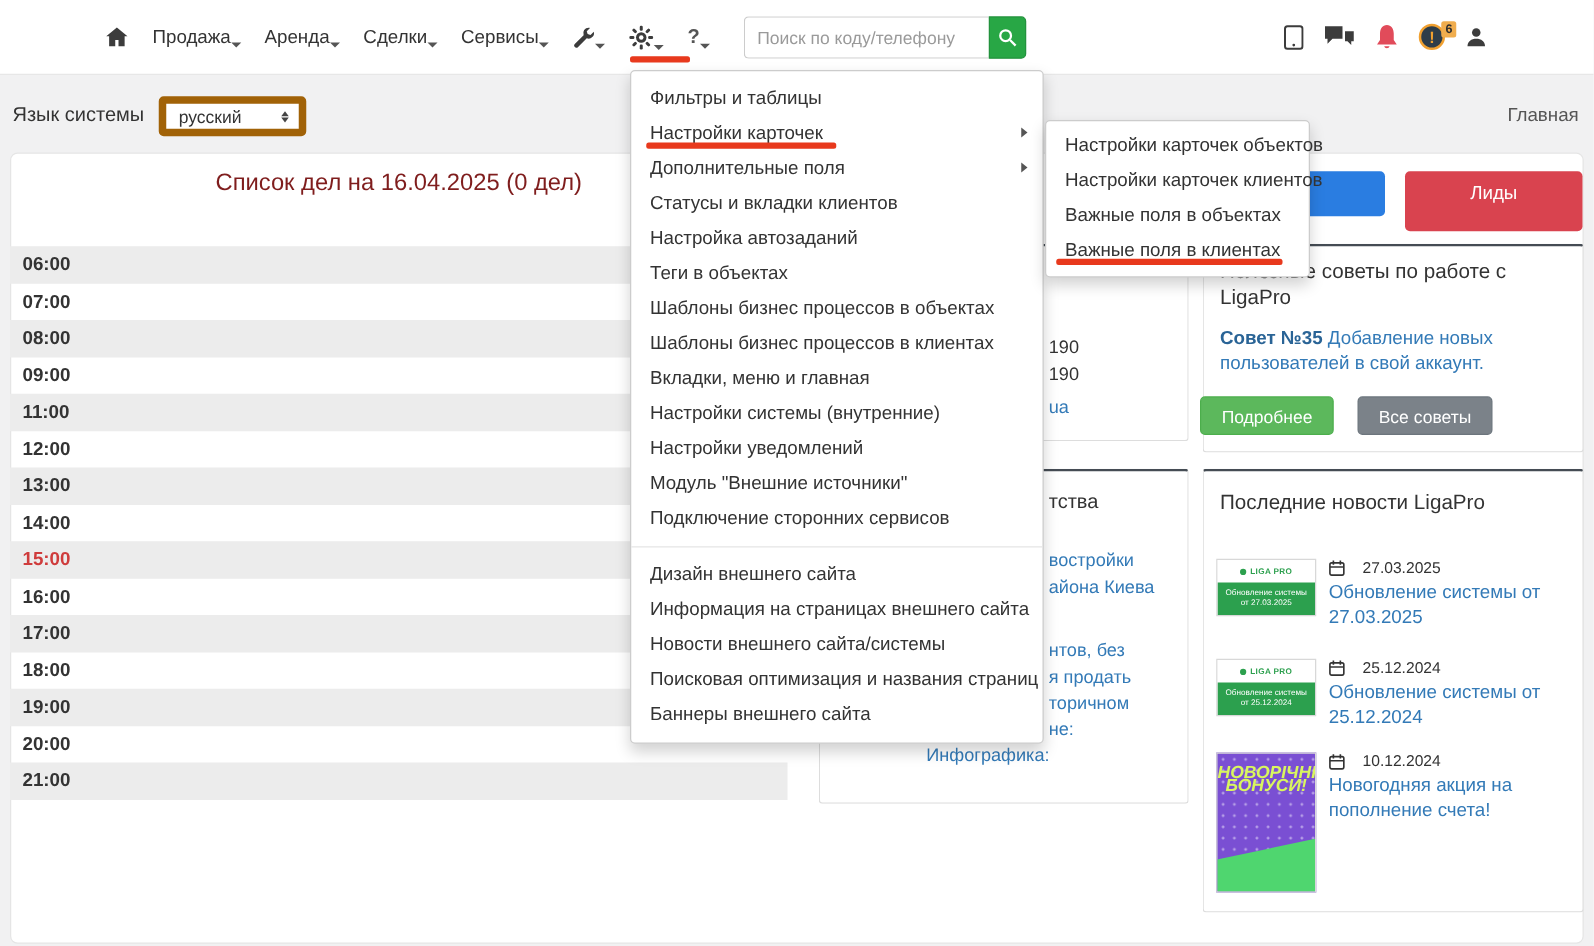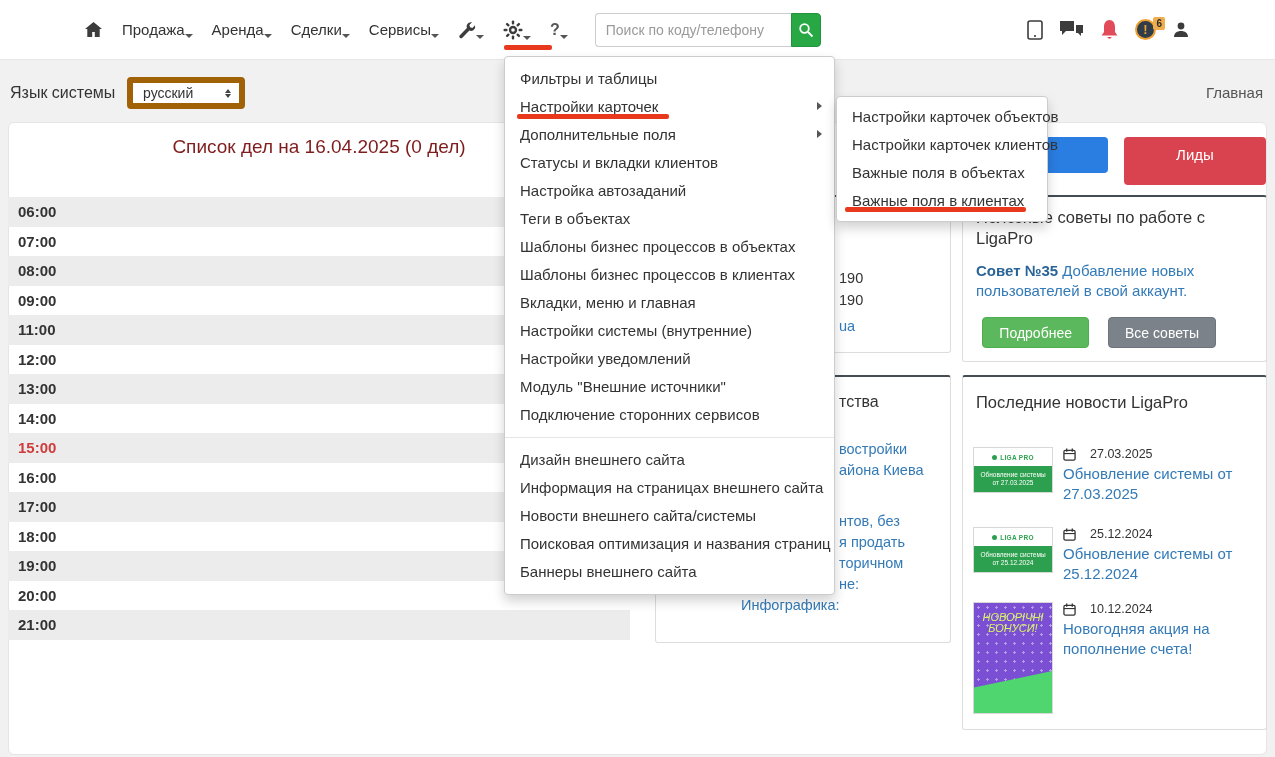--- a/index.html
+++ b/index.html
@@ -50,38 +50,38 @@
 
   
   .btn-blue{position:absolute;left:1000px;top:137px;width:108px;height:36px;background:#2a7de1;border-radius:4px;z-index:2;cursor:pointer}
   .btn-red{position:absolute;left:1124px;top:137px;width:142px;height:48px;background:#d9434f;border-radius:4px;color:#fff;font-size:15px;text-align:center;line-height:36px;cursor:pointer}
 
   
   .panel-tips{left:962px;top:195px;width:305px;height:167px}
   .tips-title{position:absolute;left:13px;top:10px;width:283px;font-size:16.5px;line-height:21px;color:#333}
   .tip-text{position:absolute;left:13px;top:64px;width:280px;font-size:15px;line-height:20px;color:#337ab7;cursor:pointer}
   .tip-text b{color:#2a6496}
-  .tips-btns{position:absolute;left:0;right:0;top:120px;display:flex;justify-content:flex-end;gap:19px;padding-right:50px}
+  .tips-btns{position:absolute;left:0;right:0;top:120px;display:flex;justify-content:flex-end;gap:19px;padding-right:72px}
   .btn{display:inline-block;height:31px;line-height:31px;padding:0 16px;border-radius:4px;color:#fff;font-size:14px;cursor:pointer;white-space:nowrap}
   .btn-green{background:#5cb85c;border:1px solid #4cae4c}
   .btn-gray{background:#7b8289;border:1px solid #6c757d}
 
   
   .panel-news{left:962px;top:375px;width:305px;height:355px}
   .news-title{position:absolute;left:13px;top:16px;font-size:16.5px;color:#333}
   .news-item{position:absolute;left:10px;right:10px;display:flex;gap:10px}
   .ni1{top:70px}.ni2{top:150px}.ni3{top:225px}
   .thumb{width:80px;flex:0 0 80px;border:1px solid #d8d8d8;display:flex;flex-direction:column;overflow:hidden;cursor:pointer}
   .t-green{height:46px}
   .tg-top{height:18px;background:#fff;display:flex;align-items:center;justify-content:center;gap:3px;color:#2ca04e;font-size:6.5px;font-weight:bold;letter-spacing:.3px}
   .tg-dot{width:5px;height:5px;border-radius:50%;background:#2ca04e}
   .tg-bot{flex:1;background:#2ca04e;color:#fff;font-size:6.5px;line-height:8px;display:flex;align-items:center;justify-content:center;text-align:center;padding:1px 3px}
   .t-promo{height:112px;background:#7a4fd3;background-image:radial-gradient(rgba(255,255,255,.45) 1px, transparent 1.3px);background-size:9px 9px;position:relative;border:1px solid #d8d8d8}
   .t-promo::after{content:"";position:absolute;bottom:-26px;left:-12px;width:130px;height:62px;background:#4fd66f;transform:rotate(-12deg)}
-  .promo-label{position:absolute;top:9px;left:0;right:0;text-align:center;color:#d9f65e;font-weight:normal;font-style:italic;font-size:11px;line-height:11px;z-index:1}
+  .promo-label{position:absolute;top:9px;left:0;right:0;text-align:center;color:#d9f65e;font-weight:bold;font-style:italic;font-size:14px;line-height:11px;z-index:1}
   .news-text{flex:1}
   .news-date{display:flex;align-items:center;gap:14px;font-size:12.5px;color:#333}
   .news-link{margin-top:3px;font-size:15px;line-height:20px;color:#337ab7;cursor:pointer}
 
   
   .dropdown{position:absolute;left:504px;top:56px;width:331px;background:#fff;border:1px solid #ccc;border-radius:4px;box-shadow:0 6px 12px rgba(0,0,0,.18);padding:8px 0;z-index:10}
   .dd-item{position:relative;padding:4px 15px;line-height:20px;font-size:15px;color:#333;cursor:pointer;white-space:nowrap}
   .dd-divider{height:1px;background:#e5e5e5;margin:8px 0}
   .caret-right{position:absolute;right:12px;top:9px;width:0;height:0;border-top:4.5px solid transparent;border-bottom:4.5px solid transparent;border-left:5px solid #555}
 

